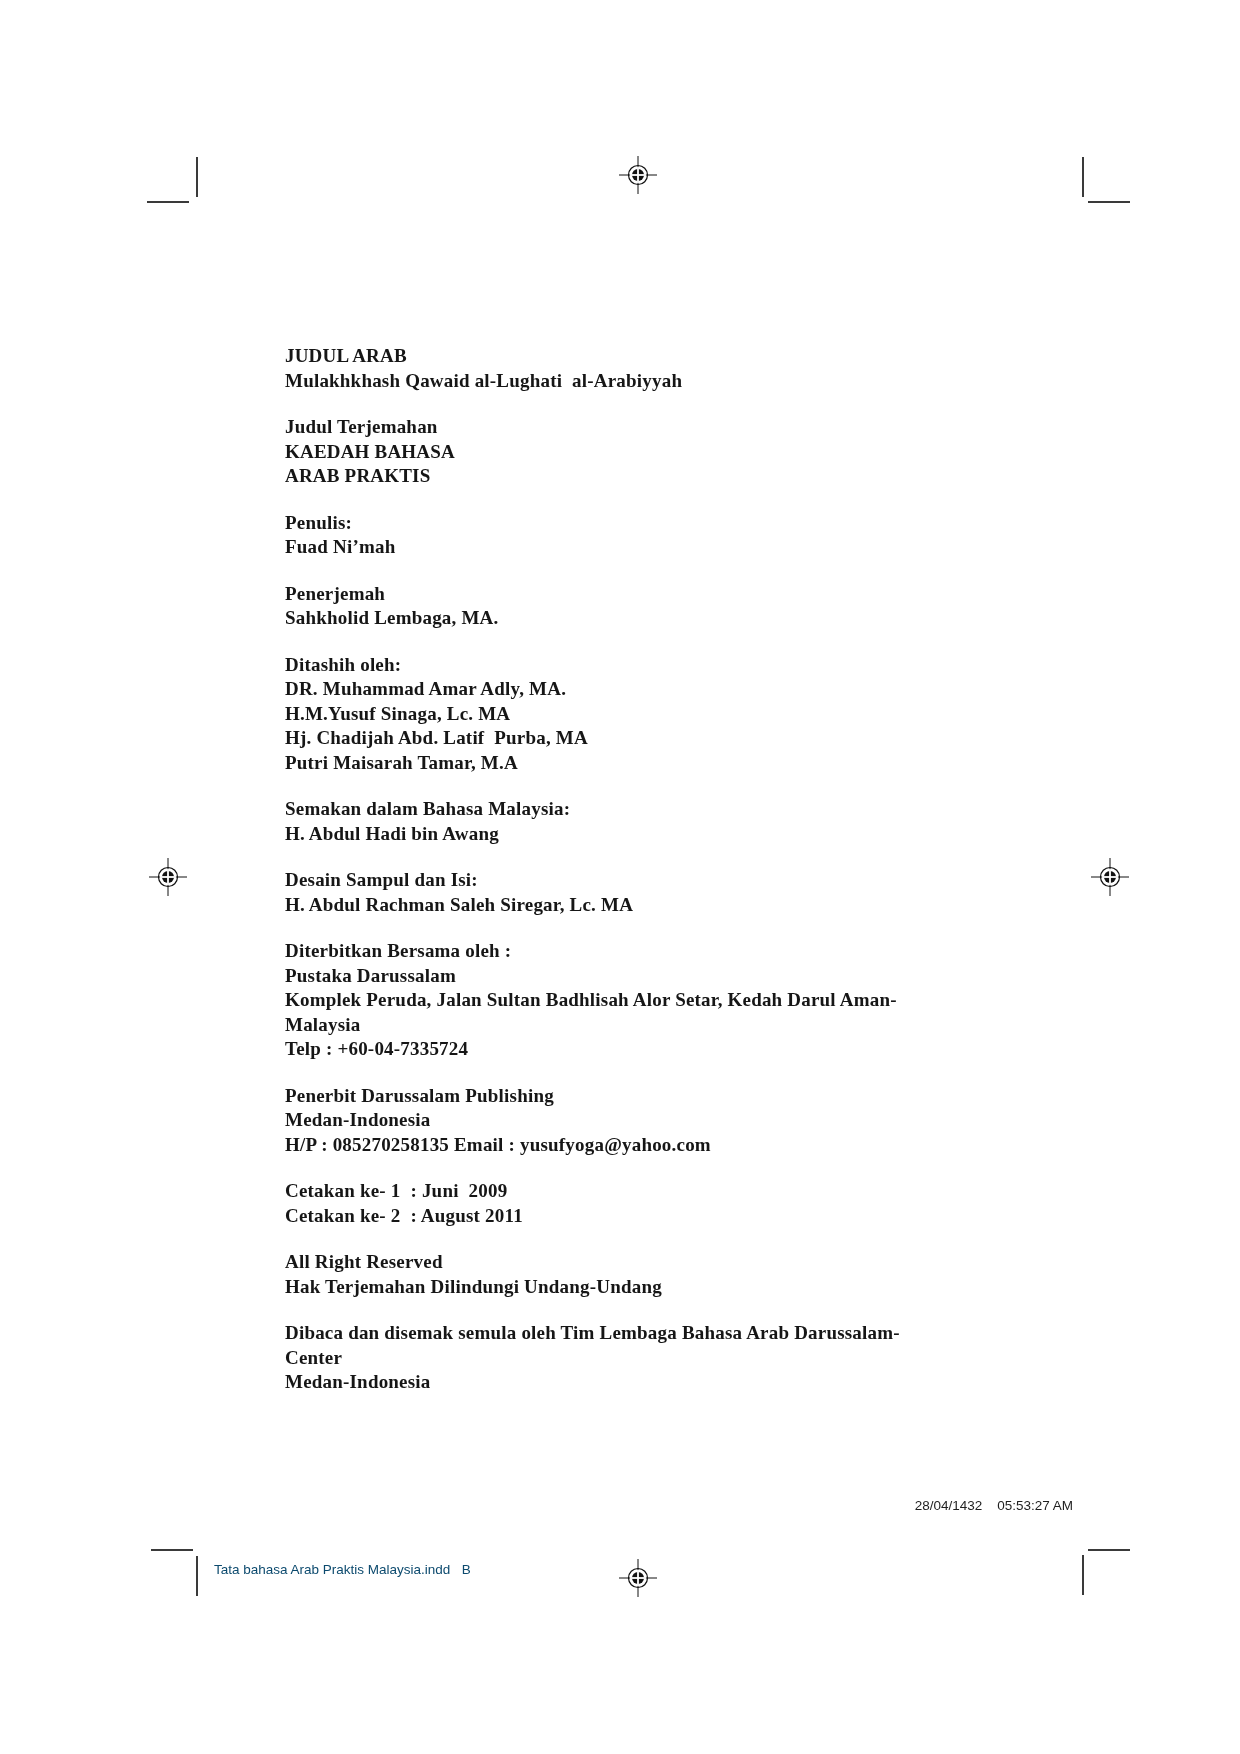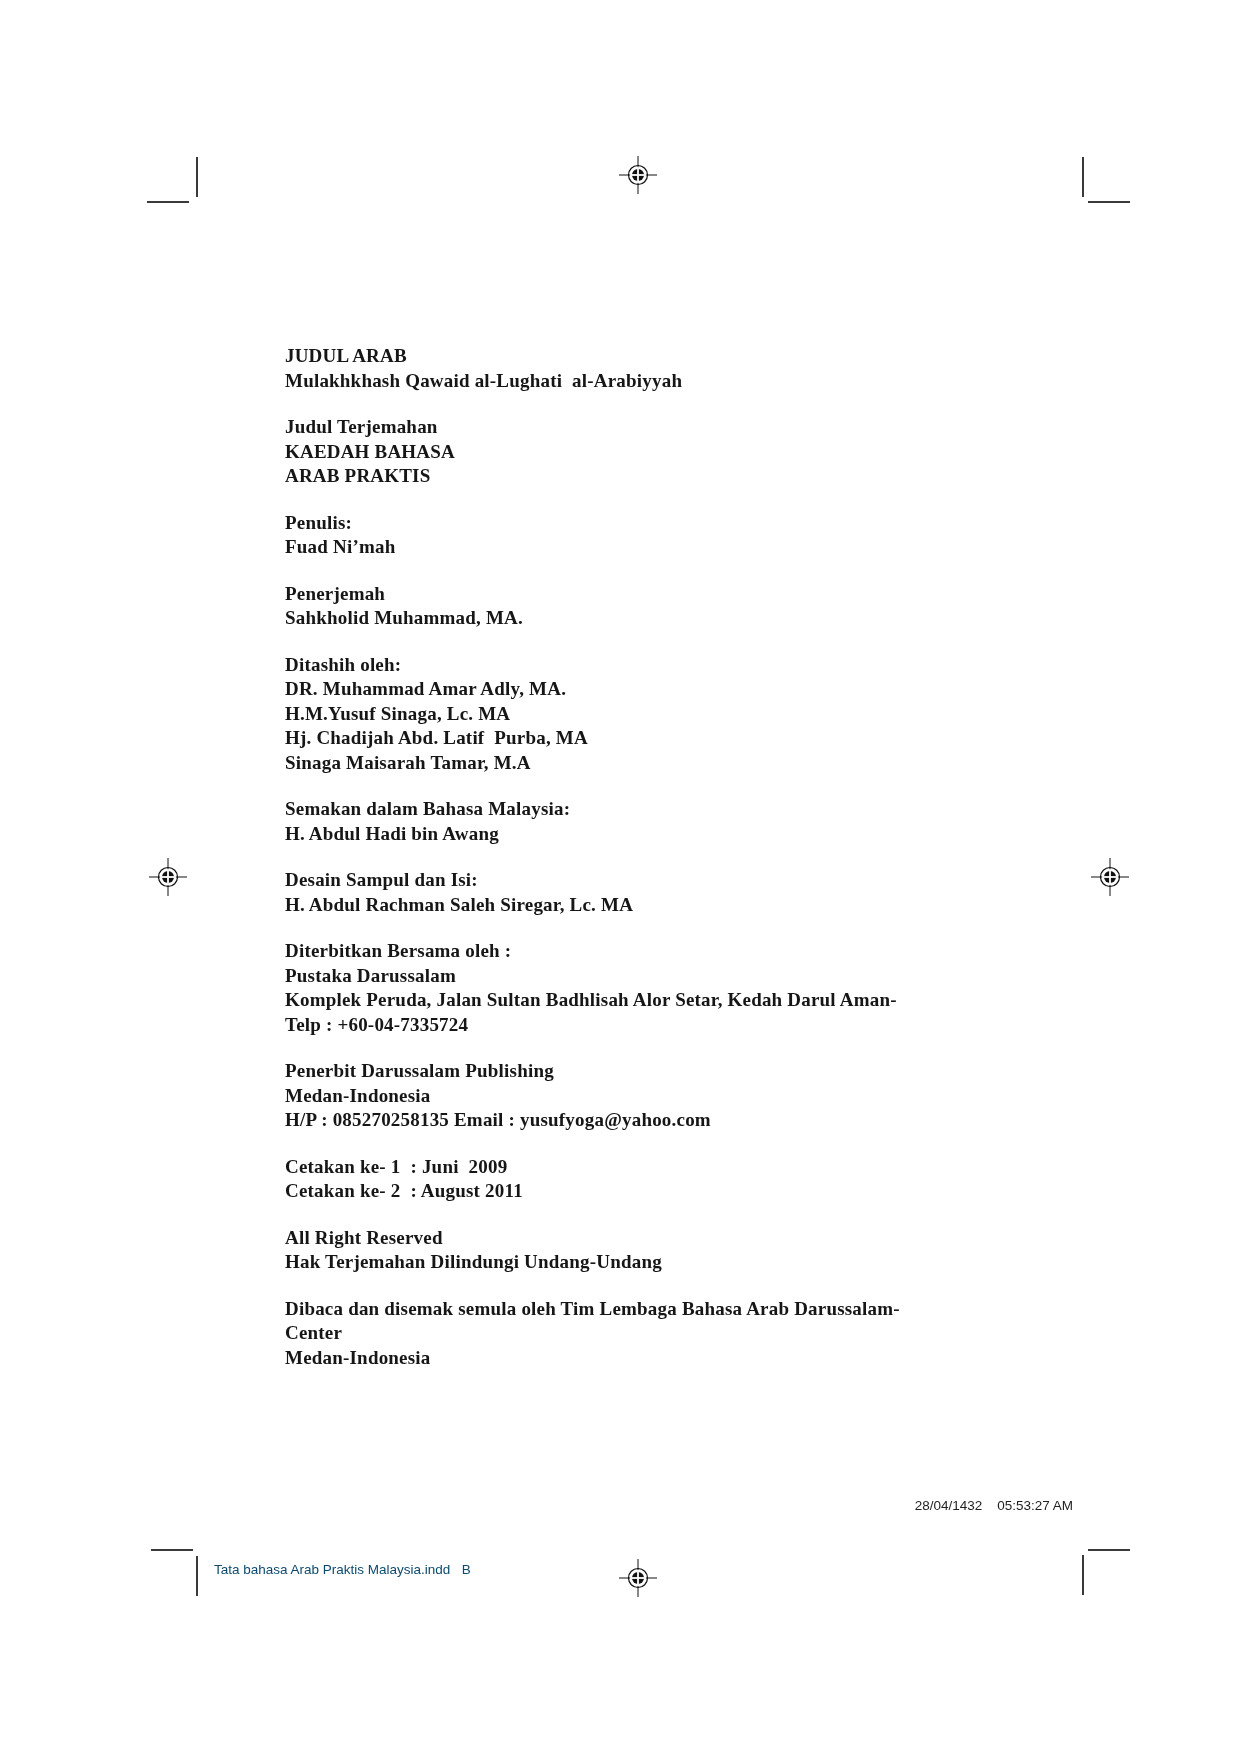--- a/index.html
+++ b/index.html
@@ -118,41 +118,42 @@
         <div class="line">Judul Terjemahan</div>
         <div class="line">KAEDAH BAHASA</div>
         <div class="line">ARAB PRAKTIS</div>
       </div>
       <div class="section">
         <div class="line">Penulis:</div>
         <div class="line">Fuad Ni’mah</div>
       </div>
       <div class="section">
         <div class="line">Penerjemah</div>
-        <div class="line">Sahkholid Muhammad, MA.</div>
+        <div class="line">Sahkholid Lembaga, MA.</div>
       </div>
       <div class="section">
         <div class="line">Ditashih oleh:</div>
         <div class="line">DR. Muhammad Amar Adly, MA.</div>
         <div class="line">H.M.Yusuf Sinaga, Lc. MA</div>
         <div class="line">Hj. Chadijah Abd. Latif  Purba, MA</div>
-        <div class="line">Sinaga Maisarah Tamar, M.A</div>
+        <div class="line">Putri Maisarah Tamar, M.A</div>
       </div>
       <div class="section">
         <div class="line">Semakan dalam Bahasa Malaysia:</div>
         <div class="line">H. Abdul Hadi bin Awang</div>
       </div>
       <div class="section">
         <div class="line">Desain Sampul dan Isi:</div>
         <div class="line">H. Abdul Rachman Saleh Siregar, Lc. MA</div>
       </div>
       <div class="section">
         <div class="line">Diterbitkan Bersama oleh :</div>
         <div class="line">Pustaka Darussalam</div>
         <div class="line">Komplek Peruda, Jalan Sultan Badhlisah Alor Setar, Kedah Darul Aman-</div>
+        <div class="line">Malaysia</div>
         <div class="line">Telp : +60-04-7335724</div>
       </div>
       <div class="section">
         <div class="line">Penerbit Darussalam Publishing</div>
         <div class="line">Medan-Indonesia</div>
         <div class="line">H/P : 085270258135 Email : yusufyoga@yahoo.com</div>
       </div>
       <div class="section">
         <div class="line">Cetakan ke- 1  : Juni  2009</div>
         <div class="line">Cetakan ke- 2  : August 2011</div>

